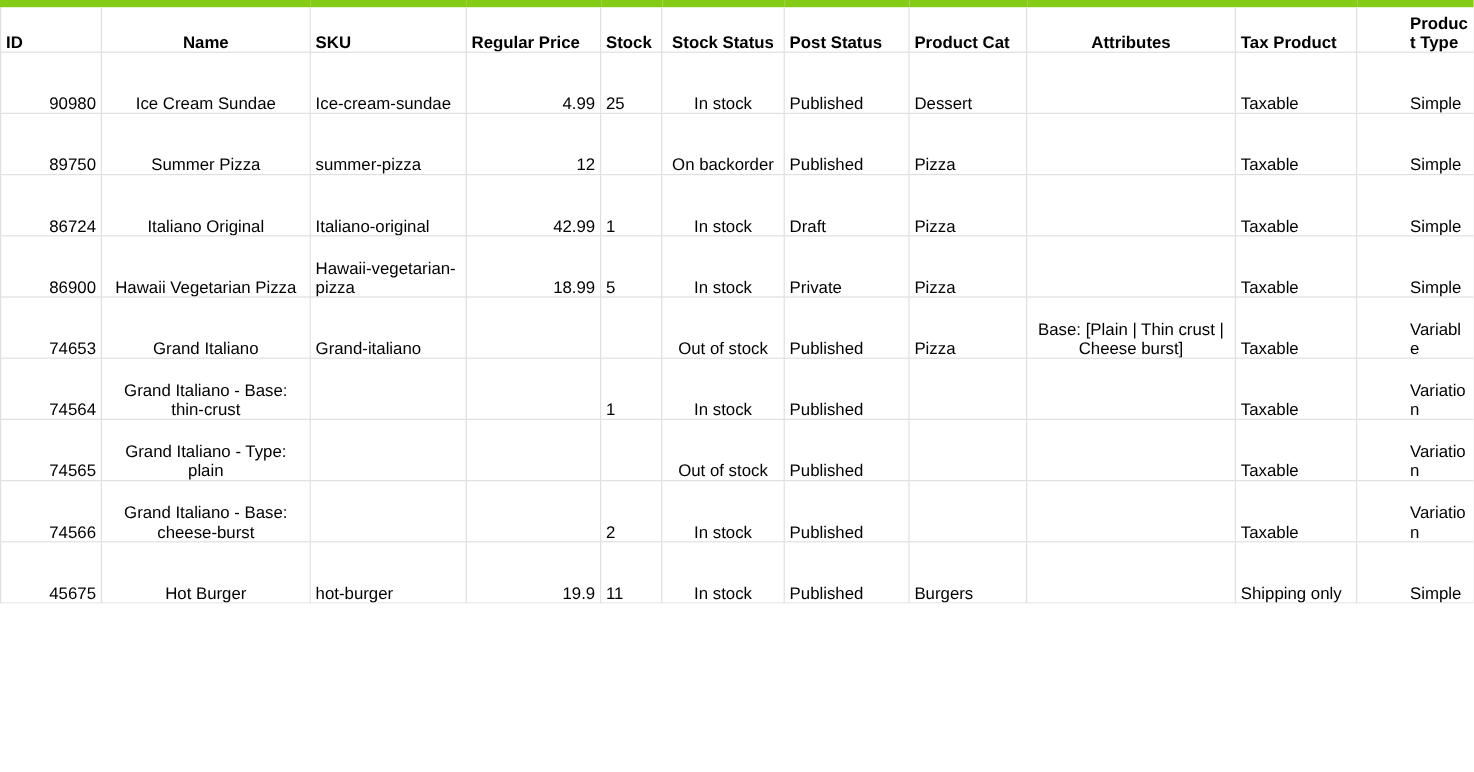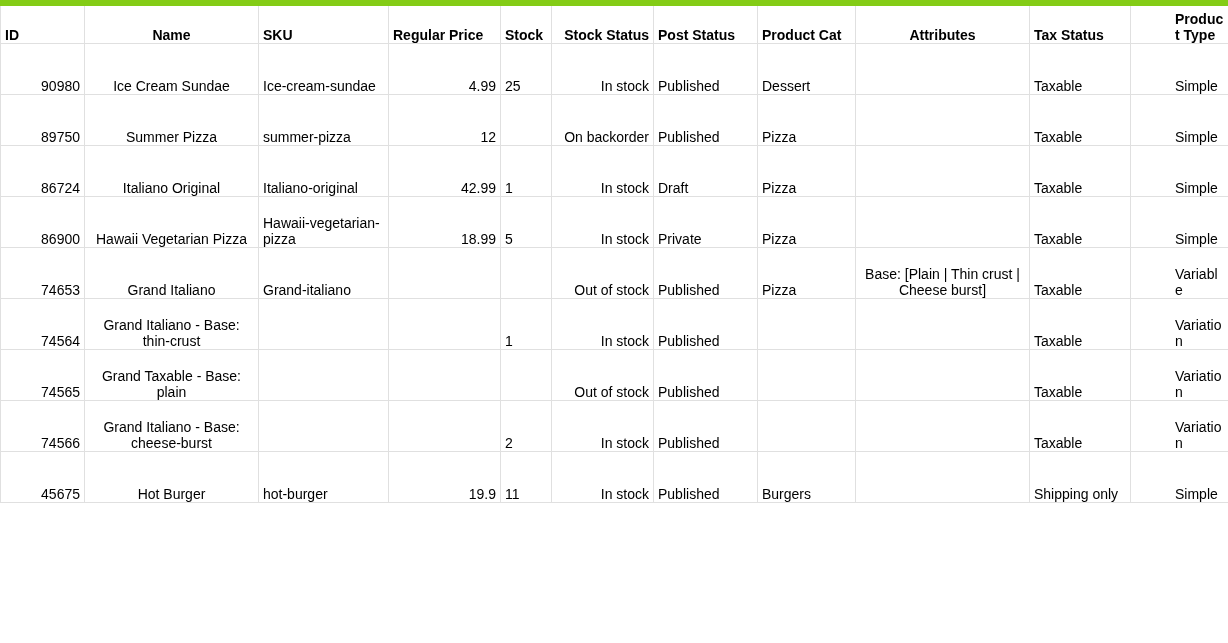--- a/index.html
+++ b/index.html
@@ -29,21 +29,21 @@
     font-weight: bold;
     text-align: left;
     height: 40px;
     border-top: 6px solid #84cc16;
   }
   .col-id    { width: 84px;  text-align: right; }
   .col-name  { width: 174px; text-align: center; }
   .col-sku   { width: 130px; text-align: left; }
   .col-price { width: 112px; text-align: right; }
   .col-stock { width: 51px;  text-align: left; }
-  .col-sstat { width: 102px; text-align: right; }
+  .col-sstat { width: 102px; text-align: center; }
   .col-pstat { width: 104px; text-align: left; }
   .col-cat   { width: 98px;  text-align: left; }
   .col-attr  { width: 174px; text-align: center; }
   .col-tax   { width: 101px; text-align: left; }
   .col-type  { width: 98px;  text-align: left; padding-left: 44px; }
   th.col-id, th.col-price, th.col-stock { text-align: left; }
 </style>
 </head>
 <body>
 
@@ -52,21 +52,21 @@
     <tr>
       <th class="col-id">ID</th>
       <th class="col-name">Name</th>
       <th class="col-sku">SKU</th>
       <th class="col-price">Regular Price</th>
       <th class="col-stock">Stock</th>
       <th class="col-sstat">Stock Status</th>
       <th class="col-pstat">Post Status</th>
       <th class="col-cat">Product Cat</th>
       <th class="col-attr">Attributes</th>
-      <th class="col-tax">Tax Status</th>
+      <th class="col-tax">Tax Product</th>
       <th class="col-type">Product Type</th>
     </tr>
   </thead>
   <tbody id="tbody">
       <tr>
         <td class="col-id">90980</td>
         <td class="col-name">Ice Cream Sundae</td>
         <td class="col-sku">Ice-cream-sundae</td>
         <td class="col-price">4.99</td>
         <td class="col-stock">25</td>
@@ -137,21 +137,21 @@
         <td class="col-stock">1</td>
         <td class="col-sstat">In stock</td>
         <td class="col-pstat">Published</td>
         <td class="col-cat"></td>
         <td class="col-attr"></td>
         <td class="col-tax">Taxable</td>
         <td class="col-type">Variation</td>
       </tr>
       <tr>
         <td class="col-id">74565</td>
-        <td class="col-name">Grand Taxable - Base: plain</td>
+        <td class="col-name">Grand Italiano - Type: plain</td>
         <td class="col-sku"></td>
         <td class="col-price"></td>
         <td class="col-stock"></td>
         <td class="col-sstat">Out of stock</td>
         <td class="col-pstat">Published</td>
         <td class="col-cat"></td>
         <td class="col-attr"></td>
         <td class="col-tax">Taxable</td>
         <td class="col-type">Variation</td>
       </tr>

